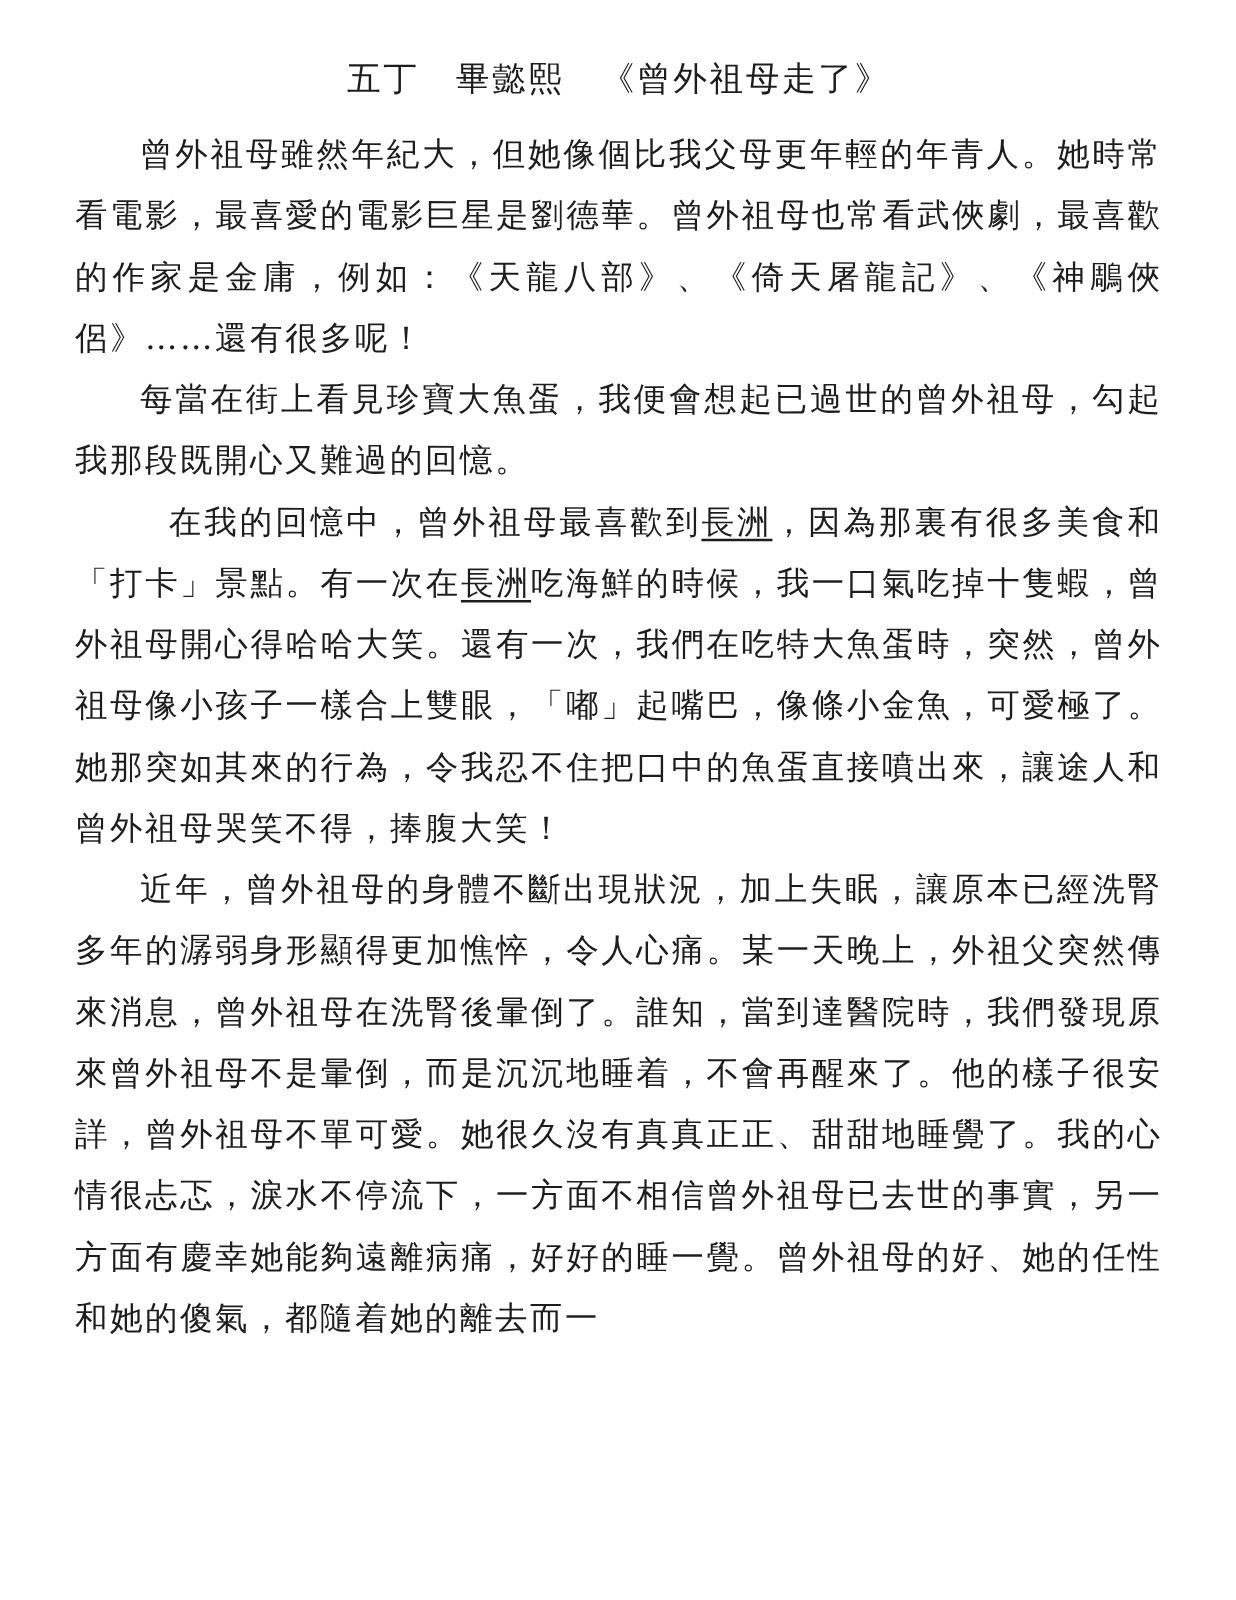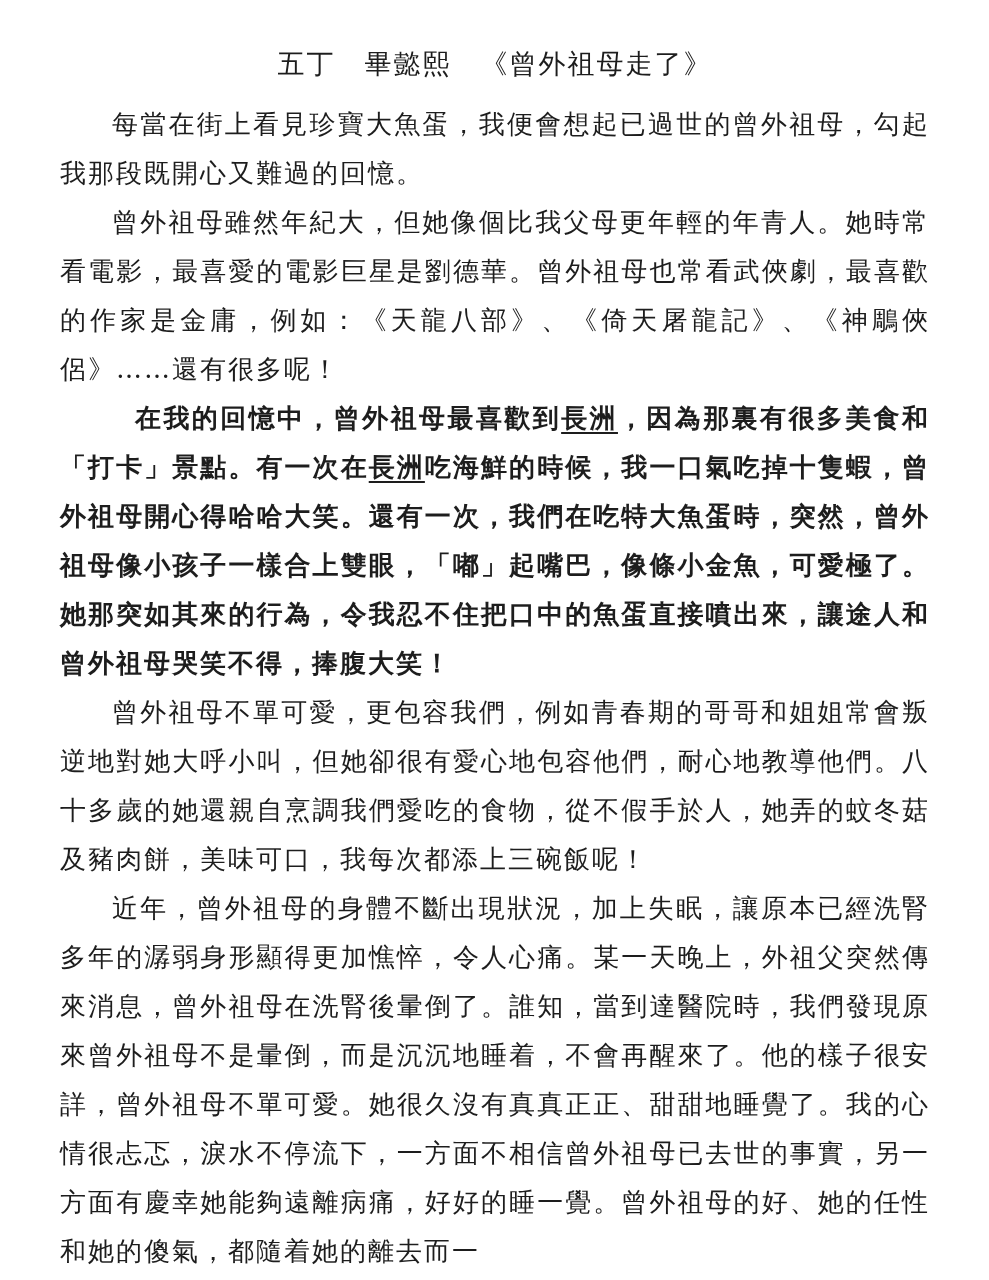--- a/index.html
+++ b/index.html
@@ -29,33 +29,31 @@
   .para {
     margin: 0;
     font-size: 26px;
     line-height: 49px;
     letter-spacing: 2px;
     text-align: justify;
     text-indent: 52px;
   }
   .para.deep {
     text-indent: 75px;
-    font-weight: bold;
   }
   .u {
     text-decoration: underline;
     text-underline-offset: 5px;
     text-decoration-thickness: 1.5px;
   }
 </style>
 </head>
 <body>
 
 <div class="page">
   <h1 class="title">五丁　畢懿熙　《曾外祖母走了》</h1>
   <div id="essay-body" style="color: rgb(29, 29, 29);">
+      <p class="para"><span>曾外祖母雖然年紀大，但她像個比我父母更年輕的年青人。她時常看電影，最喜愛的電影巨星是劉德華。曾外祖母也常看武俠劇，最喜歡的作家是金庸，例如：《天龍八部》、《倚天屠龍記》、《神鵰俠侶》……還有很多呢！</span></p>
       <p class="para"><span>每當在街上看見珍寶大魚蛋，我便會想起已過世的曾外祖母，勾起我那段既開心又難過的回憶。</span></p>
-      <p class="para"><span>曾外祖母雖然年紀大，但她像個比我父母更年輕的年青人。她時常看電影，最喜愛的電影巨星是劉德華。曾外祖母也常看武俠劇，最喜歡的作家是金庸，例如：《天龍八部》、《倚天屠龍記》、《神鵰俠侶》……還有很多呢！</span></p>
       <p class="para deep"><span>在我的回憶中，曾外祖母最喜歡到</span><span class="u">長洲</span><span>，因為那裏有很多美食和「打卡」景點。有一次在</span><span class="u">長洲</span><span>吃海鮮的時候，我一口氣吃掉十隻蝦，曾外祖母開心得哈哈大笑。還有一次，我們在吃特大魚蛋時，突然，曾外祖母像小孩子一樣合上雙眼，「嘟」起嘴巴，像條小金魚，可愛極了。她那突如其來的行為，令我忍不住把口中的魚蛋直接噴出來，讓途人和曾外祖母哭笑不得，捧腹大笑！</span></p>
-      <p class="para"><span>曾外祖母不單可愛，更包容我們，例如青春期的哥哥和姐姐常會叛逆地對她大呼小叫，但她卻很有愛心地包容他們，耐心地教導他們。八十多歲的她還親自烹調我們愛吃的食物，從不假手於人，她弄的蚊冬菇及豬肉餅，美味可口，我每次都添上三碗飯呢！</span></p>
       <p class="para"><span>近年，曾外祖母的身體不斷出現狀況，加上失眠，讓原本已經洗腎多年的潺弱身形顯得更加憔悴，令人心痛。某一天晚上，外祖父突然傳來消息，曾外祖母在洗腎後暈倒了。誰知，當到達醫院時，我們發現原來曾外祖母不是暈倒，而是沉沉地睡着，不會再醒來了。他的樣子很安詳，曾外祖母不單可愛。她很久沒有真真正正、甜甜地睡覺了。我的心情很忐忑，淚水不停流下，一方面不相信曾外祖母已去世的事實，另一方面有慶幸她能夠遠離病痛，好好的睡一覺。曾外祖母的好、她的任性和她的傻氣，都隨着她的離去而一</span></p>
     </div>
 </div>
 
 </body></html>

